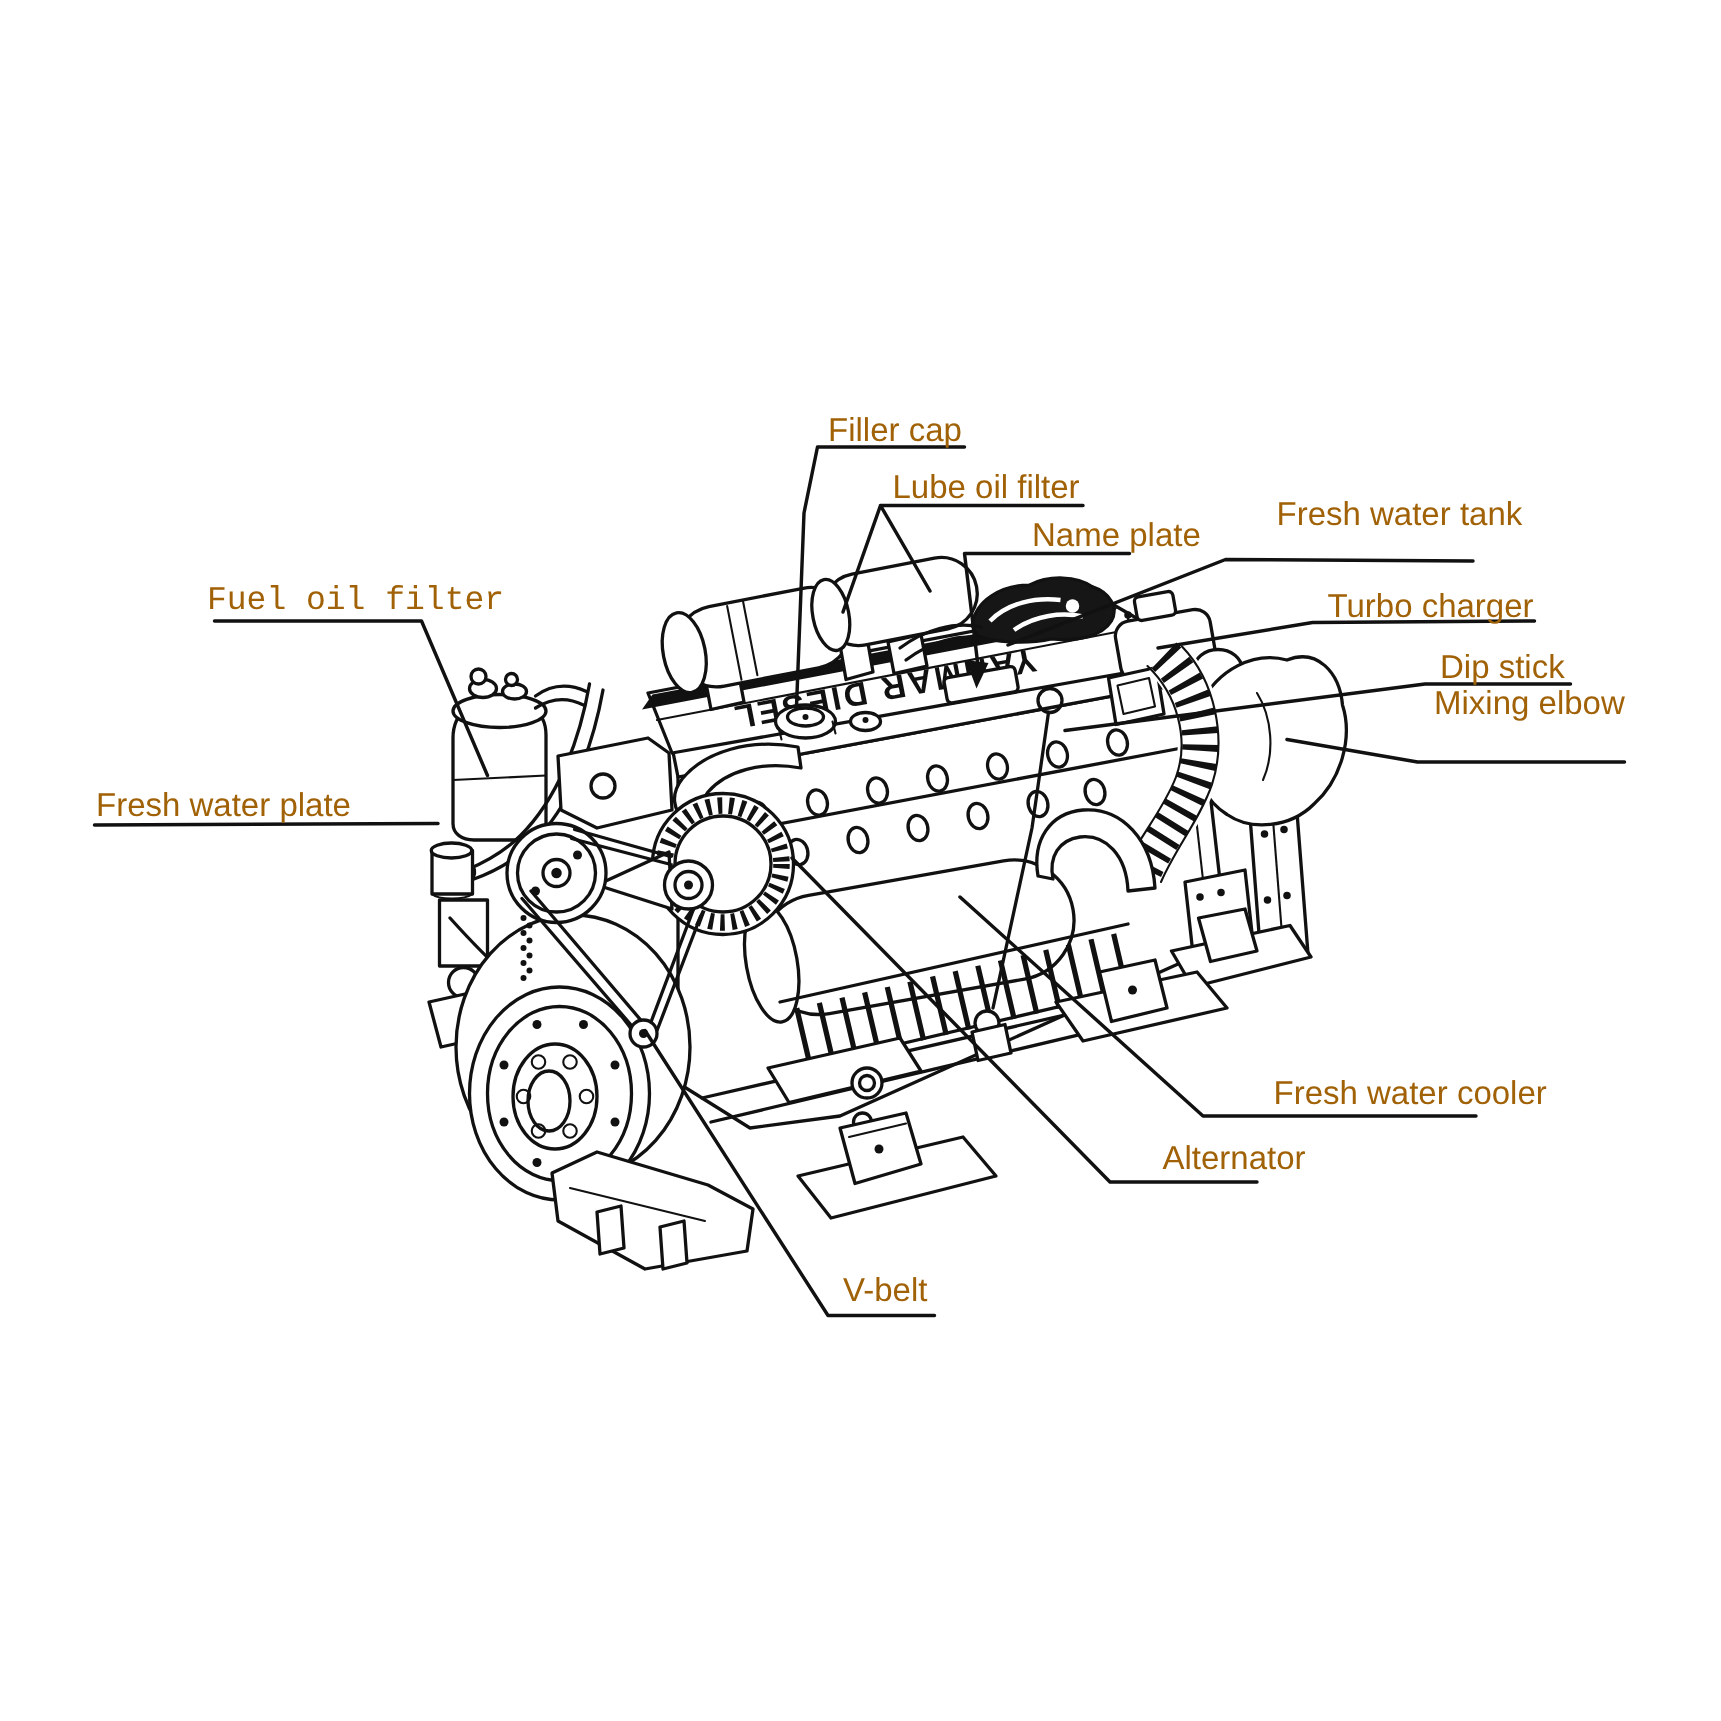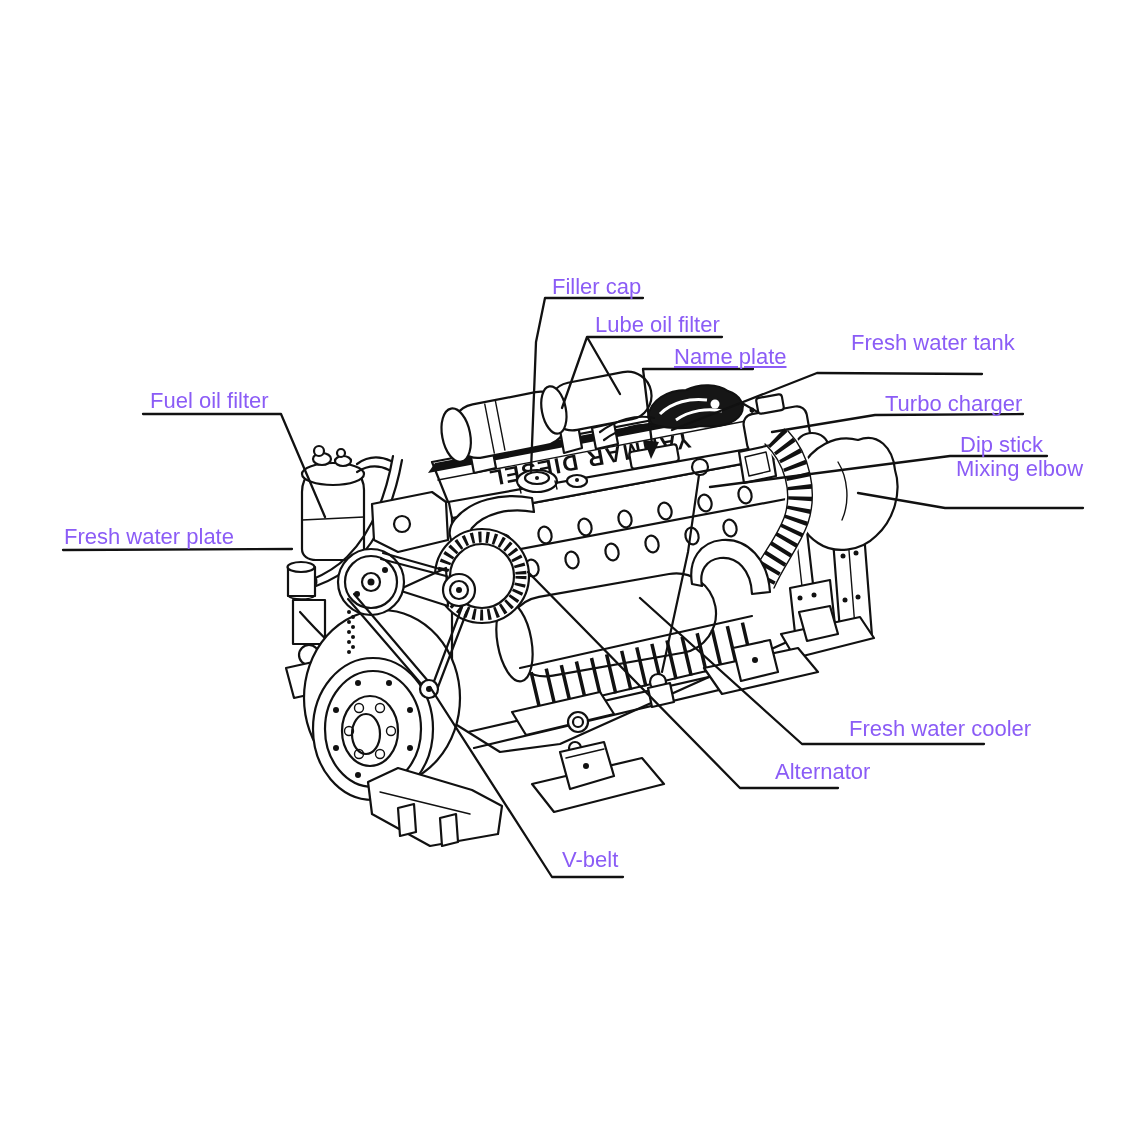--- a/index.html
+++ b/index.html
@@ -1,27 +1,27 @@
 <!DOCTYPE html>
 <html><head>
 <meta charset="utf-8">
 <style>
   html,body{margin:0;padding:0;background:#fff;}
   .stage{position:relative;width:1147px;height:1147px;background:#fff;overflow:hidden;
          font-family:"Liberation Sans",sans-serif;}
   .stage svg{position:absolute;left:0;top:0;}
-  .lbl{position:absolute;font:400 22px "Liberation Sans",sans-serif;color:#8b5cf6;white-space:nowrap;}
+  .lbl{position:absolute;font:400 22px "Liberation Sans",sans-serif;color:#a16207;white-space:nowrap;}
   .lbl-filler-cap{left:552px;top:274px;}
   .lbl-lube-oil-filter{left:595px;top:312px;}
-  .lbl-name-plate{left:674px;top:344px;text-decoration:underline;}
+  .lbl-name-plate{left:688px;top:344px;}
   .lbl-fresh-water-tank{left:822px;top:330px;margin-left:29px;}
   .lbl-turbo-charger{left:885px;top:391px;text-align:right;}
   .lbl-dip-stick{left:960px;top:432px;}
   .lbl-mixing-elbow{left:956px;top:456px;}
-  .lbl-fuel-oil-filter{left:150px;top:388px;}
+  .lbl-fuel-oil-filter{left:138px;top:388px;font-family:Liberation Mono, monospace;}
   .lbl-fresh-water-pump{left:64px;top:524px;}
   .lbl-fresh-water-cooler{left:805px;top:716px;margin-left:44px;}
   .lbl-alternator{left:775px;top:759px;}
   .lbl-v-belt{left:562px;top:847px;}
   .ln{fill:none;stroke:#111;stroke-width:2.2;stroke-linecap:round;stroke-linejoin:round;}
   .thin{stroke-width:1.4;}
   .fw{fill:#fff;stroke:#111;stroke-width:2.2;stroke-linejoin:round;}
   .fb{fill:#111;stroke:none;}
   .leader path{fill:none;stroke:#111;stroke-width:2.3;stroke-linecap:round;stroke-linejoin:round;}
 </style>

